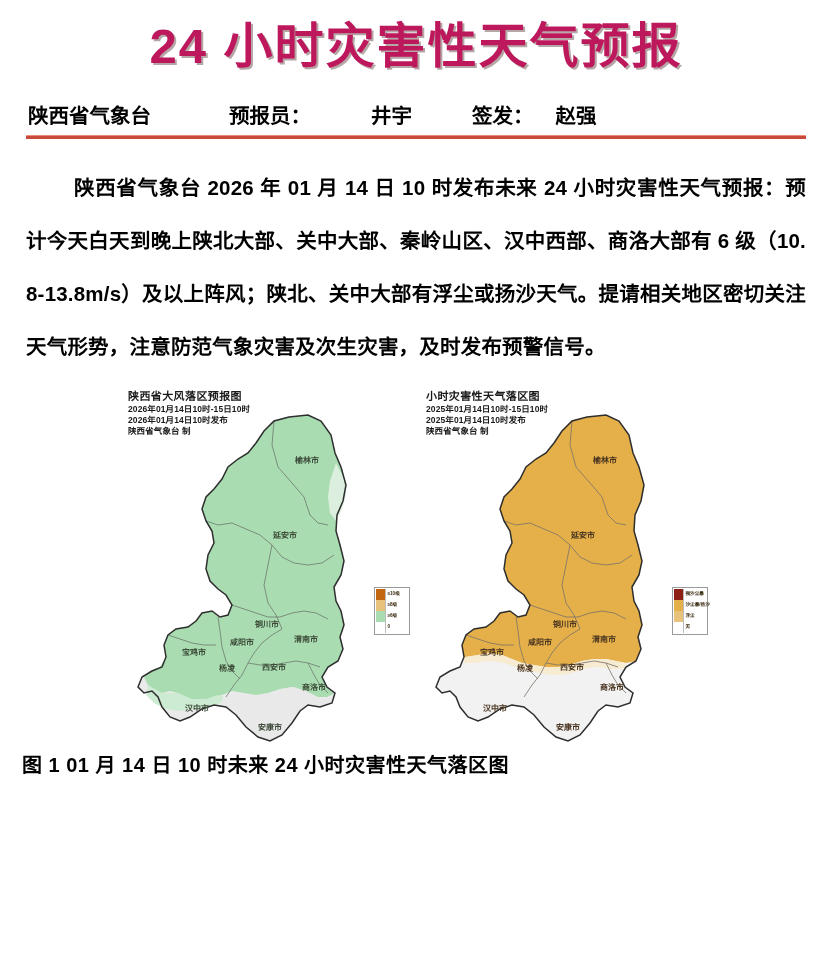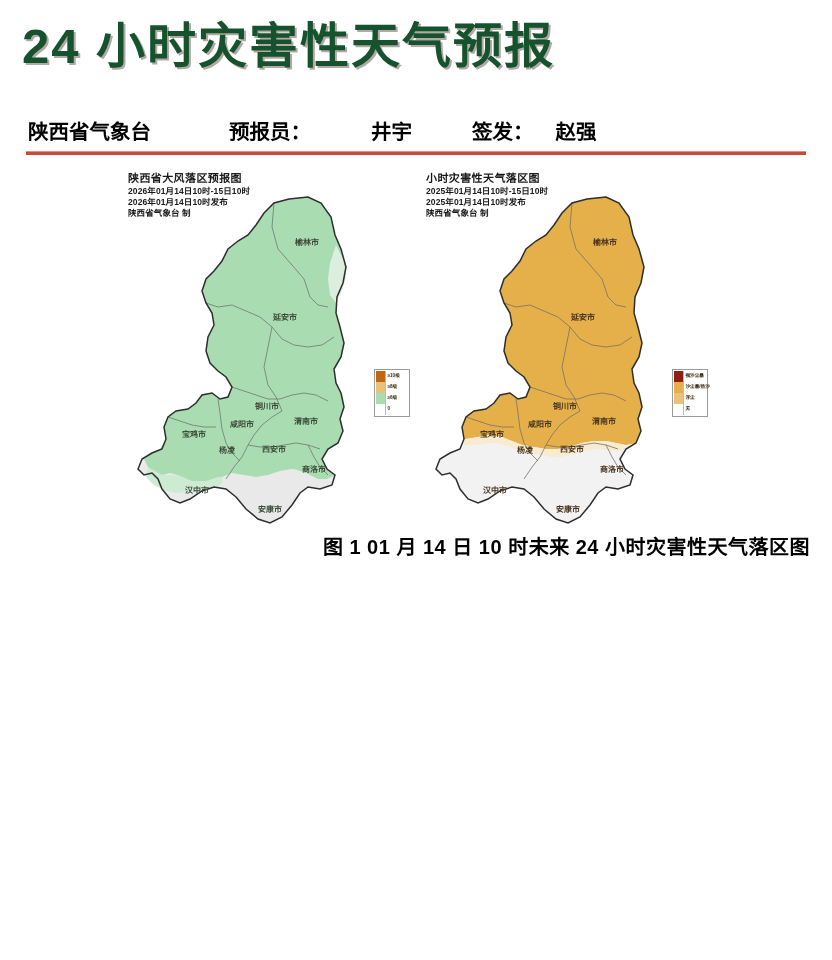--- a/index.html
+++ b/index.html
@@ -18,39 +18,40 @@
   .page {
     width: 832px;
     height: 960px;
     position: relative;
     box-sizing: border-box;
     padding: 0 22px;
   }
 
   
   .doc-title {
+    text-align: center;
     font-size: 49px;
     font-weight: 700;
     letter-spacing: 2px;
-    color: #14532d;
+    color: #be185d;
     margin: 8px 0 0 0;
     padding-top: 8px;
     line-height: 1.25;
     text-shadow: 2px 2px 0 rgba(90,60,55,0.45);
     white-space: nowrap;
   }
 
   
   .header-row {
     display: flex;
     align-items: center;
     justify-content: flex-start;
     font-size: 20.5px;
     font-weight: 700;
-    margin-top: 38px;
+    margin-top: 22px;
     padding: 0 6px 6px 6px;
     white-space: nowrap;
     gap: 22px;
   }
   .header-row .seg { display: inline-block; }
   .gap-lg { width: 34px; display: inline-block; }
   .gap-md { width: 16px; display: inline-block; }
 
   .rule {
     height: 3px;
@@ -146,21 +147,21 @@
 
   .city-label {
     font-size: 8px;
     font-weight: 700;
     fill: #4a3520;
   }
   .city-label-green { fill: #3c4b38; }
 
   
   .fig-bottom-caption {
-    text-align: right;
+    text-align: left;
     font-size: 20px;
     font-weight: 700;
     margin-top: 2px;
     letter-spacing: 0.5px;
     white-space: nowrap;
   }
 </style>
 </head>
 <body>
 
@@ -175,20 +176,21 @@
     <span class="gap-md"></span>
     <span class="seg">井宇</span>
     <span class="gap-md"></span>
     <span class="seg">签发：</span>
     <span class="seg">赵强</span>
     <span class="gap-lg"></span>
   </div>
 
   <div class="rule"></div>
 
+  <p class="body-text">陕西省气象台 2026 年 01 月 14 日 10 时发布未来 24 小时灾害性天气预报：预计今天白天到晚上陕北大部、关中大部、秦岭山区、汉中西部、商洛大部有 6 级（10.8-13.8m/s）及以上阵风；陕北、关中大部有浮尘或扬沙天气。提请相关地区密切关注天气形势，注意防范气象灾害及次生灾害，及时发布预警信号。</p>
 
   <div class="figures">
 
     <div class="figure">
       <div class="fig-caption-block">
         <div class="t1">陕西省大风落区预报图</div>
         <div class="t2">2026年01月14日10时-15日10时</div>
         <div class="t3">2026年01月14日10时发布</div>
         <div class="t4">陕西省气象台 制</div>
       </div>

